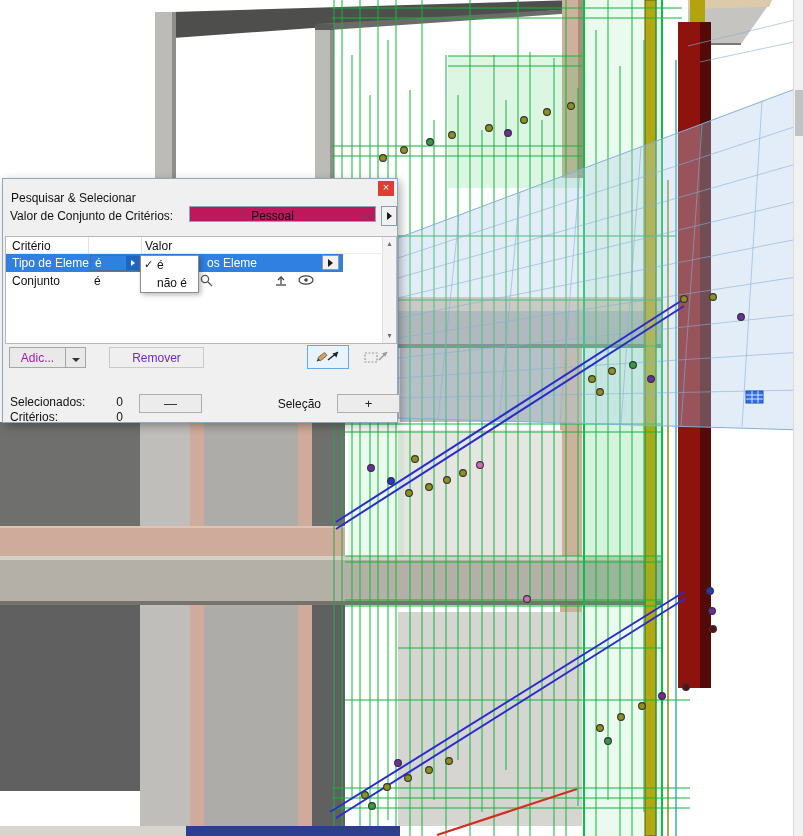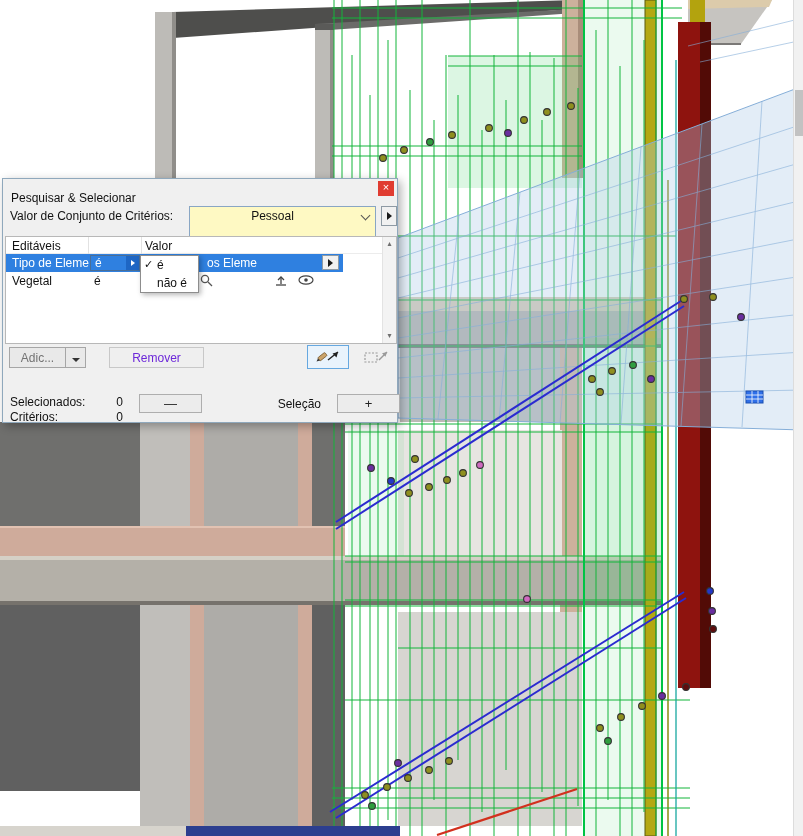--- a/index.html
+++ b/index.html
@@ -18,21 +18,21 @@
   .dialog{position:absolute;left:2px;top:178px;width:396px;height:245px;background:#f0f0f0;
           border:1px solid #8fa8bc;box-shadow:3px 3px 9px rgba(0,0,0,.3);z-index:10;
           font-size:12px;color:#111}
   .titlebar{position:absolute;left:0;top:0;right:0;height:22px;background:#f0f0f0}
   .title{position:absolute;left:8px;top:12px}
   .closebtn{position:absolute;right:3px;top:2px;width:16px;height:15px;background:#e03c31;color:#fff;
             text-align:center;line-height:13px;font-size:11px;cursor:default}
 
   .row-criteria{position:absolute;left:0;top:27px;right:0;height:22px}
   .cs-label{position:absolute;left:7px;top:3px}
-  .combo{position:absolute;left:186px;top:0;width:187px;height:31px;background:#fef9c3;border:1px solid #89a6c4}
+  .combo{position:absolute;left:186px;top:0;width:187px;height:16px;background:#be185d;border:1px solid #89a6c4}
   .combo-val{position:absolute;left:0;right:20px;top:2px;text-align:center}
   .chev{position:absolute;right:6px;top:5px;width:7px;height:7px;border-right:1.6px solid #555;
         border-bottom:1.6px solid #555;transform:rotate(45deg)}
   .flyout{position:absolute;background:#f1f1f1;border:1px solid #8e9aa4;display:flex;align-items:center;justify-content:center}
   .fly-top{left:378px;top:0;width:16px;height:20px}
   .tri-r{width:0;height:0;border-left:5px solid #1a1a1a;border-top:4px solid transparent;border-bottom:4px solid transparent}
   .tri-d{width:0;height:0;border-top:4px solid #333;border-left:4px solid transparent;border-right:4px solid transparent;display:inline-block}
 
   .listbox{position:absolute;left:2px;top:57px;width:392px;height:108px;background:#fff;border:1px solid #b8b8b8}
   .lhdr{position:absolute;left:0;top:0;right:14px;height:17px;border-bottom:1px solid #ececec}
@@ -54,21 +54,21 @@
   .lscroll{position:absolute;right:0;top:0;width:14px;height:100%;background:#f3f3f3;border-left:1px solid #e3e3e3}
   .sarr{position:absolute;left:0;width:13px;text-align:center;color:#707070;font-size:8px;line-height:8px}
   .sarr.up{top:3px}.sarr.dn{bottom:3px}
   .popup{position:absolute;left:134px;top:18px;width:59px;height:38px;background:#fff;border:1px solid #8d8d8d;
          box-shadow:2px 2px 5px rgba(0,0,0,.28);z-index:4;color:#111}
   .pitem{position:relative;height:18px}
   .pchk{position:absolute;left:3px;top:2px;font-size:11px}
   .plab{position:absolute;left:16px;top:2px}
 
   .btn{position:absolute;height:21px;border:1px solid #a6a6a6;background:#e9e9e9;
-       font:12px "Liberation Sans",sans-serif;color:#737373;text-align:center;padding:0;top:168px}
+       font:12px "Liberation Sans",sans-serif;color:#a21caf;text-align:center;padding:0;top:168px}
   .b-add{left:6px;width:57px}
   .b-addarr{left:62px;width:21px}
   .b-remove{left:106px;width:95px;color:#6d28d9;border-color:#c8c8c8;background:#efefef}
   .iconbtn{position:absolute;top:166px;width:42px;height:24px;display:flex;align-items:center;justify-content:center}
   .ib-pick{left:304px;border:1px solid #66a8e0;background:#e9f3fc}
   .ib-marquee{left:352px}
 
   .f-lbl1{position:absolute;left:7px;top:216px}
   .f-val1{position:absolute;left:102px;top:216px;width:18px;text-align:right}
   .f-lbl2{position:absolute;left:7px;top:231px}
@@ -312,42 +312,42 @@
         <span class="combo-val">Pessoal</span>
         <span class="chev"></span>
       </div>
       <div class="flyout fly-top">
         <span class="tri-r"></span>
       </div>
     </div>
 
     <div class="listbox">
       <div class="lhdr">
-        <span class="h1">Editáveis</span>
+        <span class="h1">Critério</span>
         <span class="h2">Valor</span>
         <span class="hline" style="left:82px"></span>
         <span class="hline" style="left:135px"></span>
       </div>
 
       <div class="lrow row1">
         <span class="rname">Tipo de Eleme...</span>
         <div class="opcombo">
           <span class="opsel">é</span>
           <span class="opdrop">
               <span class="tri-rw"></span>
             </span>
         </div>
         <span class="rval">os Eleme</span>
         <div class="flyout rowfly">
           <span class="tri-r"></span>
         </div>
       </div>
 
       <div class="lrow row2">
-        <span class="rname">Vegetal</span>
+        <span class="rname">Conjunto</span>
         <span class="rop2">é</span>
         <svg class="rowicon" style="left:194px" width="13" height="13">
           <circle cx="5" cy="5" r="3.6" fill="none" stroke="#555" stroke-width="1.3"></circle>
           <line x1="8" y1="8" x2="12" y2="12" stroke="#555" stroke-width="1.3"></line>
         </svg>
         <svg class="rowicon" style="left:268px" width="14" height="13">
           <path d="M7 3 v7" stroke="#444" stroke-width="1.3" fill="none"></path>
           <path d="M4 6 L7 3 L10 6" stroke="#444" stroke-width="1.3" fill="none"></path>
           <path d="M2 11 h10" stroke="#444" stroke-width="1.3"></path>
         </svg>

